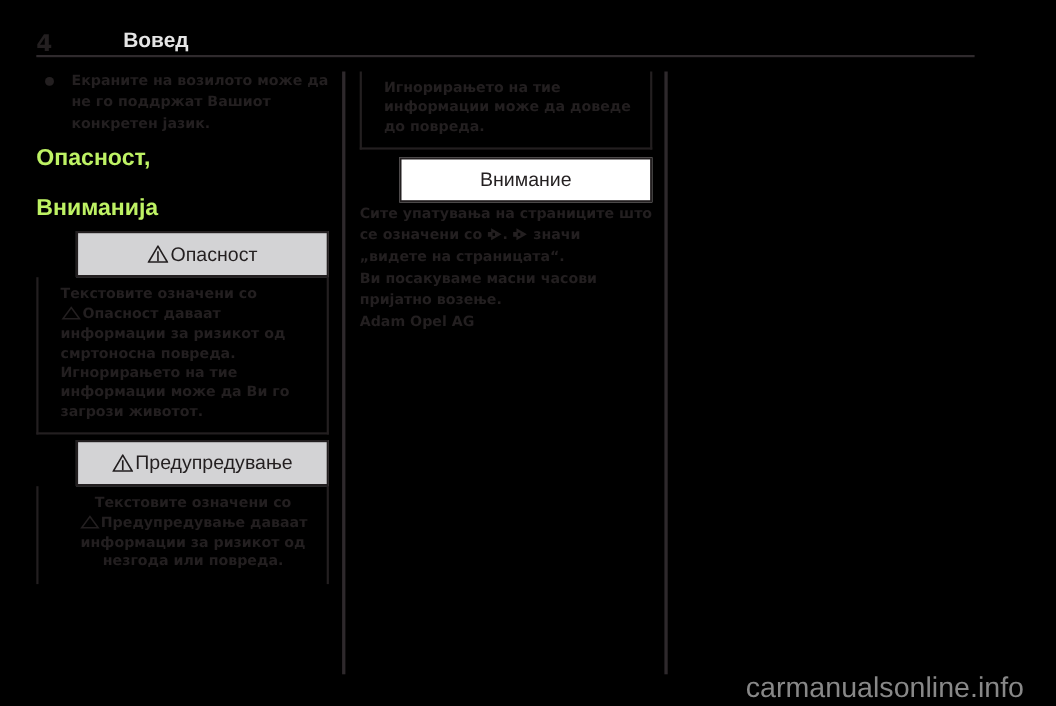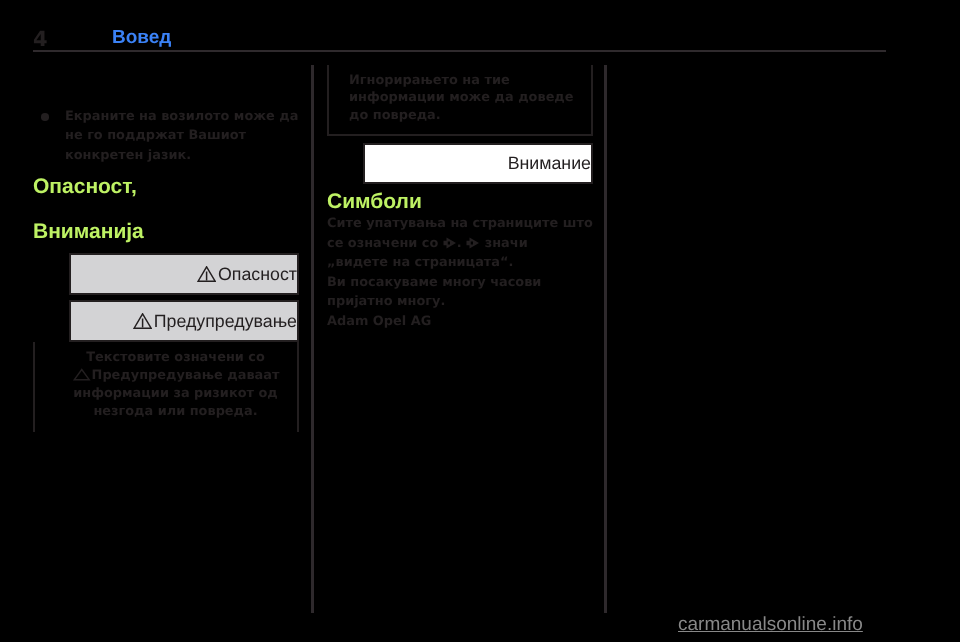--- a/index.html
+++ b/index.html
@@ -1,47 +1,47 @@
 <!DOCTYPE html>
 <html><head>
 <meta charset="utf-8">
 <style>
 html,body{margin:0;padding:0;}
 body{width:960px;height:642px;background:#000;overflow:hidden;
   font-family:"DejaVu Sans",sans-serif;-webkit-font-smoothing:antialiased;text-rendering:geometricPrecision;}
 .page{position:absolute;left:0;top:0;width:960px;height:642px;overflow:hidden;}
 
 .hdr-num{position:absolute;left:33px;top:30px;font-family:"DejaVu Sans",sans-serif;font-size:21px;font-weight:bold;color:#231f20;line-height:19px;}
-.hdr-title{position:absolute;left:112px;top:28px;font-family:"Liberation Sans",sans-serif;font-size:19px;font-weight:bold;color:#3b82f6;line-height:19px;}
+.hdr-title{position:absolute;left:112px;top:28px;font-family:"Liberation Sans",sans-serif;font-size:19px;font-weight:bold;color:#e5e5e5;line-height:19px;}
 .hdr-rule{position:absolute;left:33px;top:49.8px;width:853px;height:2.4px;background:#2f2a2d;}
 
 .vrule{position:absolute;width:3px;background:#2e292c;}
 
 .col{position:absolute;width:266px;}
 .colA{left:33px;top:63.5px;}
 .colB{left:327px;top:64.5px;}
 
-.bl{position:relative;padding-left:32px;margin-top:43px;}
+.bl{position:relative;padding-left:32px;}
 .bl .dot{position:absolute;left:8px;top:6.5px;width:7.5px;height:7.5px;border-radius:50%;background:#231f20;}
 .body-t{font-size:12.9px;line-height:19.6px;color:#231f20;font-weight:bold;}
 
 .sec-h{font-family:"Liberation Sans",sans-serif;font-size:21px;line-height:22.2px;
   font-weight:bold;color:#bef264;}
 
 .boxhead{border:2px solid #231f20;background:#d3d3d5;text-align:center;
   font-family:"Liberation Sans",sans-serif;font-size:17.8px;line-height:21px;color:#231f20;
-  height:38px;display:flex;align-items:center;justify-content:flex-end;margin-left:36px;}
+  height:38px;display:flex;align-items:center;justify-content:center;margin-left:36px;}
 .boxhead.white{background:#ffffff;}
 .boxbody{border:2px solid #231f20;padding:7px 10px 9px 20px;}
 .boxbody .body-t{width:241px;line-height:17.8px;}
 .boxbody.nobottom{border-bottom:none;}
 .boxbody.notop{border-top:none;}
 
-.wm{position:absolute;left:678px;top:610px;font-size:19px;color:#888888;
-  font-family:"Liberation Sans",sans-serif;line-height:30px;text-decoration:underline;}
+.wm{position:absolute;left:678px;top:610px;font-size:26px;color:#888888;
+  font-family:"Liberation Sans",sans-serif;line-height:30px;}
 .tri{display:inline-block;width:19px;height:16px;vertical-align:-2.6px;margin-right:2px;}
 .tri-s{display:inline-block;width:20px;height:13px;vertical-align:-2.2px;}
 .nb{white-space:nowrap;}
 .arw{display:inline-block;width:14px;height:14px;vertical-align:-3px;}
 </style>
 </head>
 <body>
 
 <div class="page">
   <div class="hdr-num">4</div>
@@ -61,20 +61,25 @@
 
     <div class="boxhead" style="margin-top:10.5px;">
       <span class="tri">
         <svg viewBox="0 0 38 32" width="19" height="16">
             <path d="M19.2 1.6 L36.2 30.4 L2.2 30.4 Z" fill="none" stroke="#231f20" stroke-width="2.9" stroke-linejoin="miter"></path>
             <path d="M19.2 11 L19.2 29" stroke="#231f20" stroke-width="3.0"></path>
           </svg>
       </span>
         <span>Опасност</span>
     </div>
+    <div class="boxbody notop">
+      <div class="body-t"><span>Текстовите означени со </span><span class="nb"><span class="tri-s"><svg viewBox="0 0 40 26" width="20" height="13">
+                <path d="M19.5 3 L34.5 23.5 L4.5 23.5 Z" fill="none" stroke="#231f20" stroke-width="2.8" stroke-linejoin="miter"></path>
+              </svg></span><span>Опасност</span></span><span> даваат информации за ризикот од смртоносна повреда. Игнорирањето на тие информации може да Ви го загрози животот.</span></div>
+    </div>
 
     <div class="boxhead" style="margin-top:5px;">
       <span class="tri">
         <svg viewBox="0 0 38 32" width="19" height="16">
             <path d="M19.2 1.6 L36.2 30.4 L2.2 30.4 Z" fill="none" stroke="#231f20" stroke-width="2.9" stroke-linejoin="miter"></path>
             <path d="M19.2 11 L19.2 29" stroke="#231f20" stroke-width="3.0"></path>
           </svg>
       </span>
         <span>Предупредување</span>
     </div>
@@ -88,25 +93,24 @@
   <div class="col colB">
 
     <div class="boxbody notop">
       <div class="body-t">Игнорирањето на тие информации може да доведе до повреда.</div>
     </div>
 
     <div class="boxhead white" style="margin-top:7px;height:37px;">
       <span>Внимание</span>
     </div>
 
-    <div class="sec-h" style="margin-top:7px;">Симболи</div>
 
     <div class="body-t" style="margin-top:1px;"><span>Сите упатувања на страниците што се означени со </span><span class="arw"><svg viewBox="0 0 28 28" width="14" height="14">
             <path d="M1.0 9.6 H7.0 V3.2 L26.0 14.0 L7.0 24.8 V18.4 H1.0 Z M9.5 11.0 H14.0 V17.0 H9.5 Z" fill="#231f20" fill-rule="evenodd"></path>
           </svg></span><span>. </span><span class="arw"><svg viewBox="0 0 28 28" width="14" height="14">
             <path d="M1.0 9.6 H7.0 V3.2 L26.0 14.0 L7.0 24.8 V18.4 H1.0 Z M9.5 11.0 H14.0 V17.0 H9.5 Z" fill="#231f20" fill-rule="evenodd"></path>
           </svg></span><span> значи „видете на страницата“.</span></div>
 
-    <div class="body-t">Ви посакуваме многу часови пријатно многу.</div>
+    <div class="body-t">Ви посакуваме масни часови пријатно возење.</div>
     <div class="body-t">Adam Opel AG</div>
   </div>
   <div class="wm">carmanualsonline.info</div>
 </div>
 
 </body></html>

